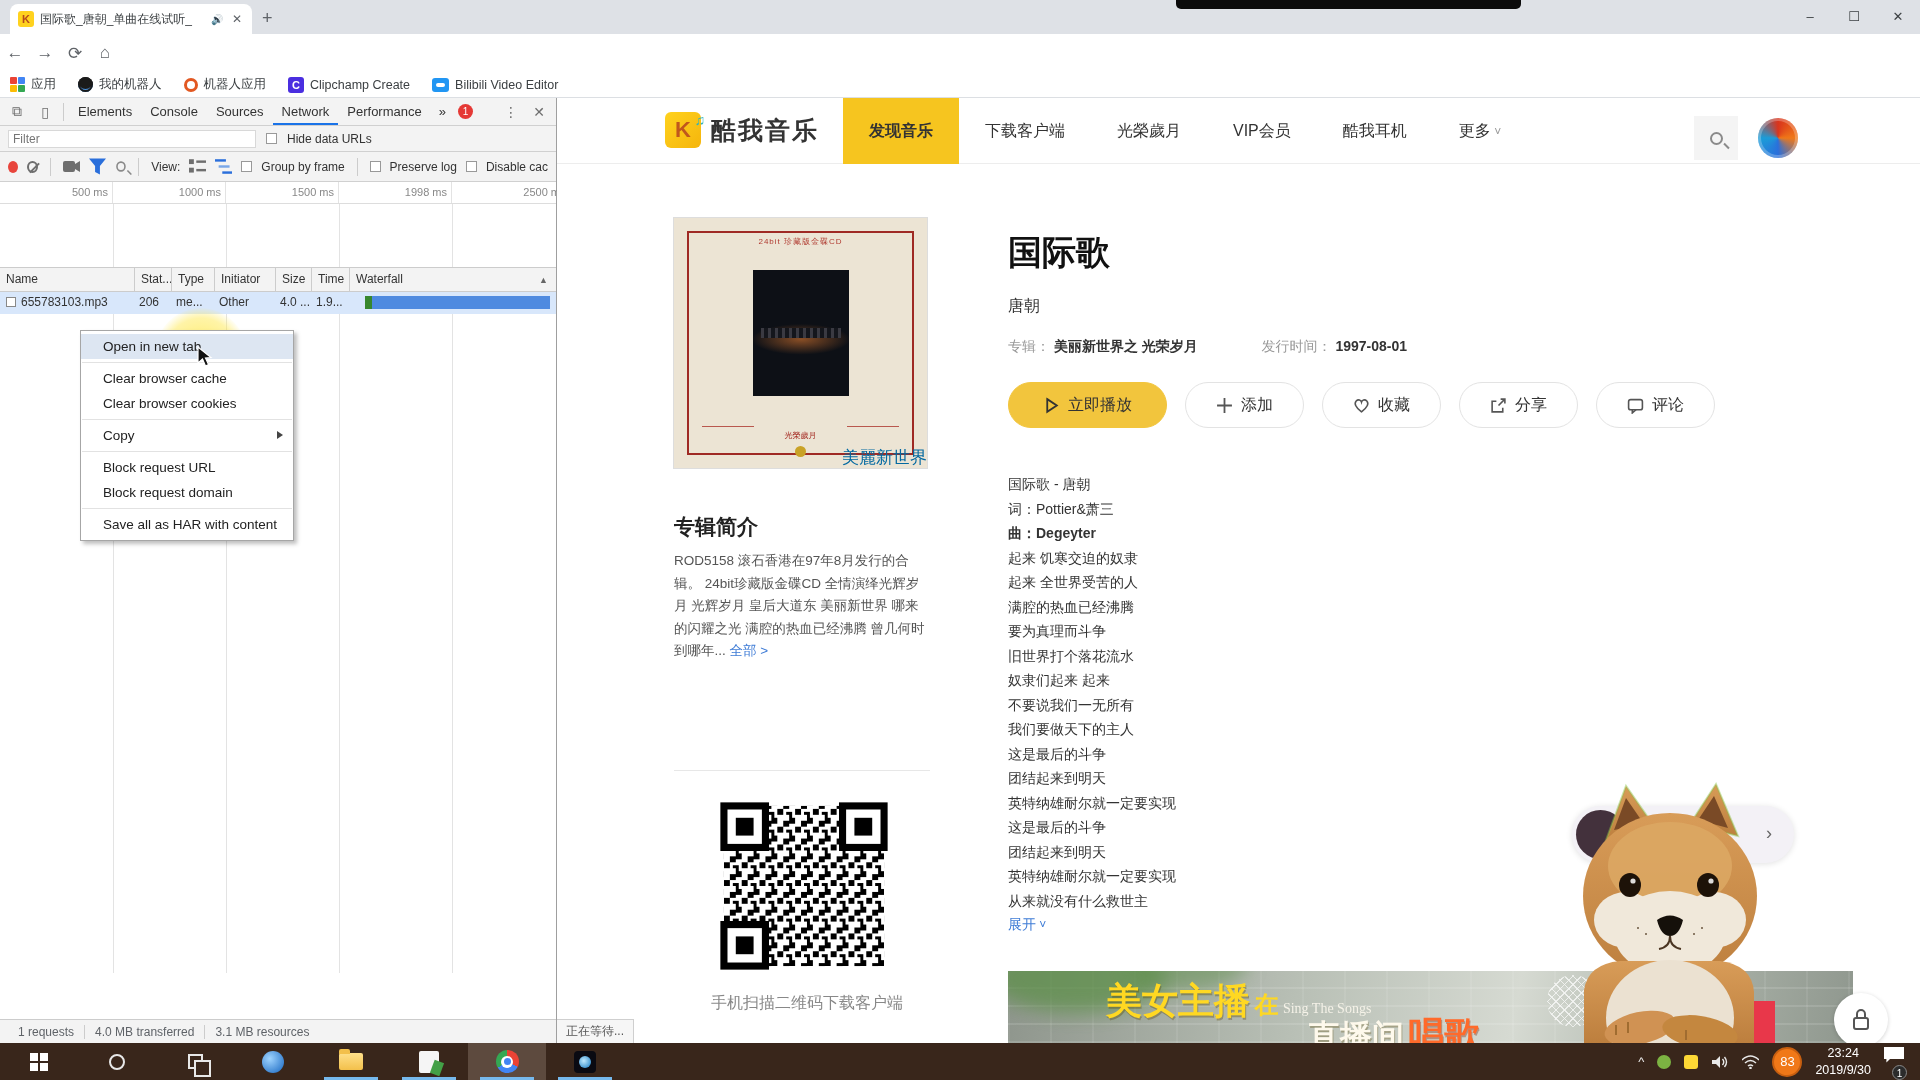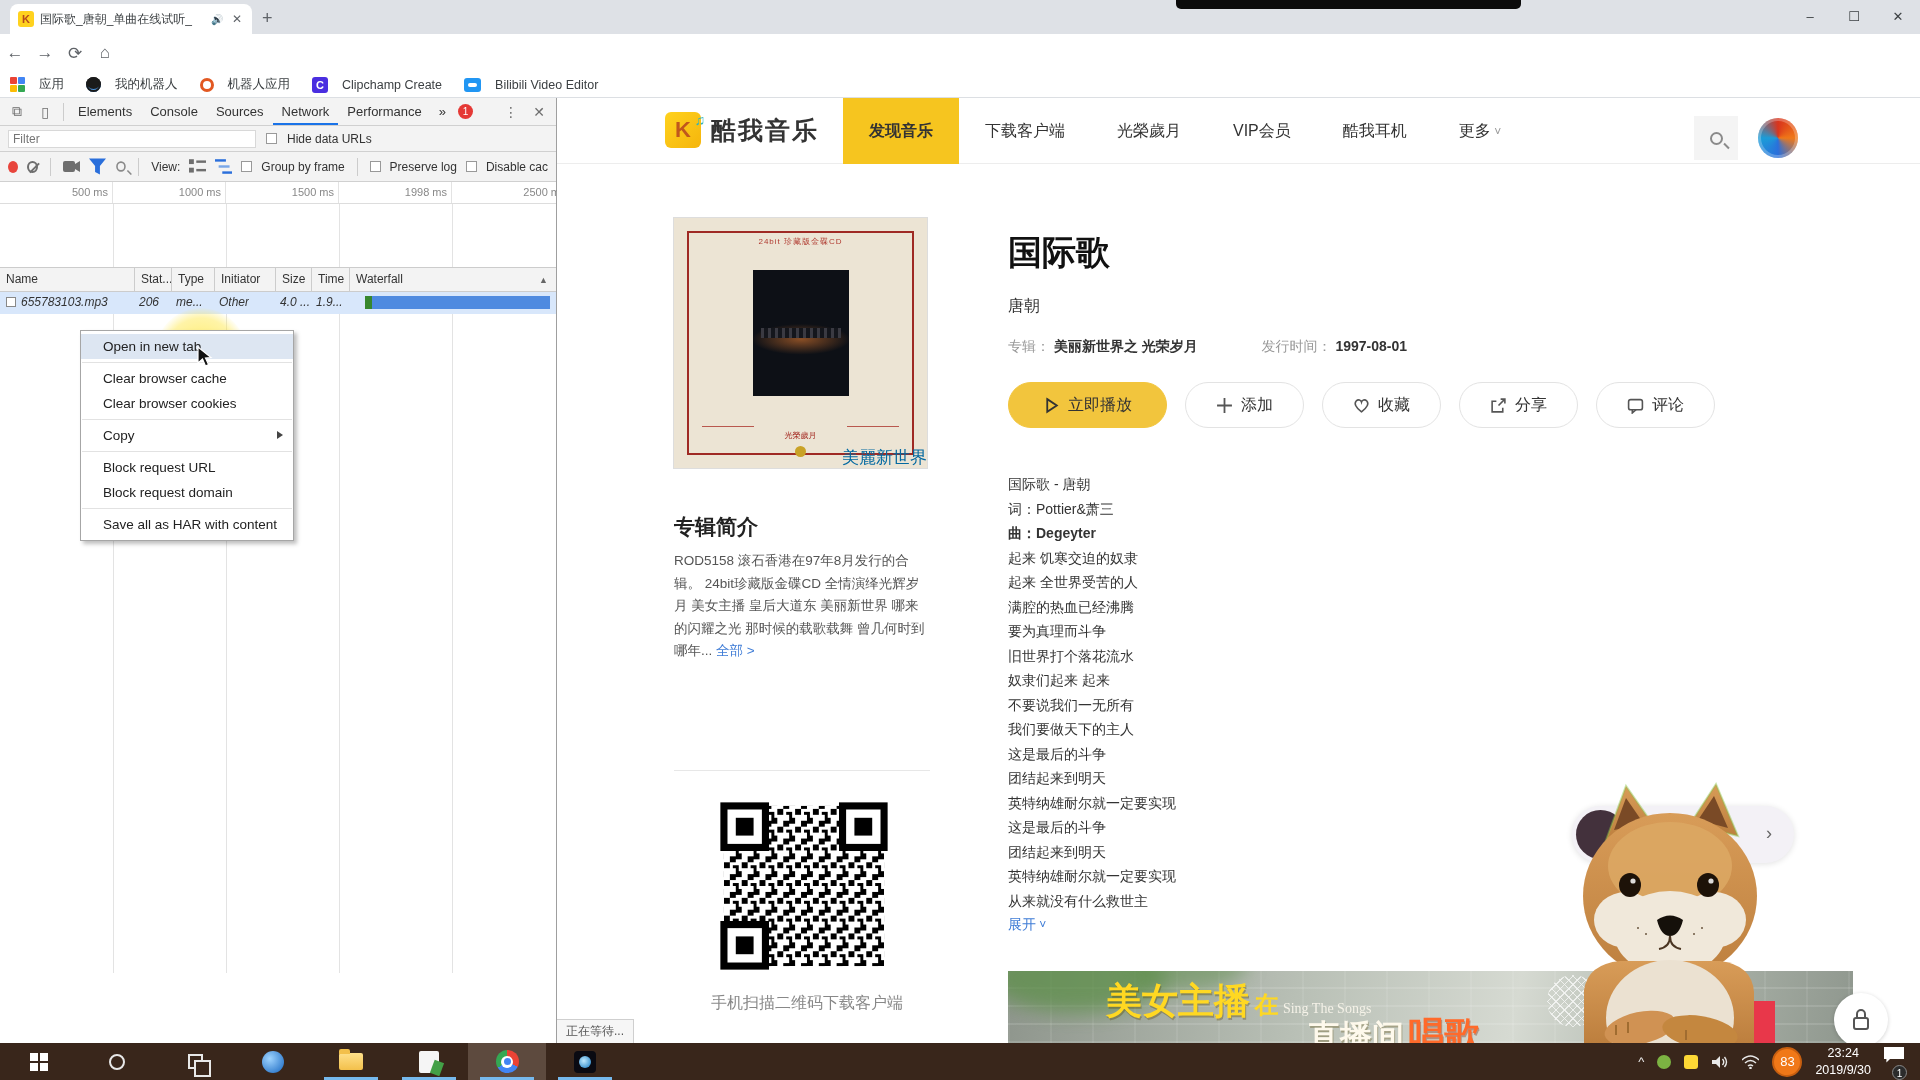--- a/index.html
+++ b/index.html
@@ -30,21 +30,21 @@
     color:#5f6368; font-size:9px; line-height:11px; text-align:center; flex:none; }
   .sec-label { font-size:13px; color:#5f6368; flex:none; }
   .url-sep { width:1px; height:16px; background:#c6c9cd; flex:none; }
   .url-text { font-size:14px; color:#202124; flex:1; }
   .star { font-size:15px; color:#5f6368; flex:none; }
   .ext-row { position:absolute; right:12px; top:40px; display:flex; gap:12px; align-items:center; }
   .ext { width:20px; height:20px; border-radius:4px; font-size:11px; color:#fff; text-align:center; line-height:20px; }
 
   #bookmarks { position:absolute; left:0; top:72px; width:1920px; height:26px; background:#fff;
     border-bottom:1px solid #dcdfe3; display:flex; align-items:center; padding-left:10px; gap:22px; }
-  .bm { display:flex; align-items:center; gap:14px; font-size:12.5px; color:#3c4043; }
+  .bm { display:flex; align-items:center; gap:6px; font-size:12.5px; color:#3c4043; }
   .bm-grid { display:grid; grid-template-columns:7px 7px; grid-gap:1px; }
   .bm-grid span { width:7px; height:7px; border-radius:1px; }
   .bm-globe { width:15px; height:15px; border-radius:50%; background:#1b1b1b; box-shadow:inset 0 0 0 2px #1b1b1b, inset 0 -3px 0 #4a90d9; }
   .bm-ring { width:14px; height:14px; border-radius:50%; border:3px solid #e25822; }
   .bm-c { width:16px; height:16px; border-radius:3px; background:#4a2ee0; color:#fff; font-size:11px; font-weight:bold; text-align:center; line-height:16px; }
   .bm-tv { width:17px; height:14px; border-radius:3px; background:#2196f3; position:relative; }
   .bm-tv::after{ content:""; position:absolute; left:4px; top:5px; width:9px; height:4px; border-radius:2px; background:#fff; }
 
   
   #main { position:absolute; left:0; top:98px; width:1920px; height:945px; display:flex; }
@@ -72,21 +72,21 @@
   #dt-types { height:22px; padding:0 8px; gap:11px; font-size:12px; color:#333; }
   #dt-typelist { display:flex; gap:11px; align-items:center; }
   #dt-typelist > :first-child { background:#6e6e6e; color:#fff; border-radius:8px; padding:1px 8px; margin-right:2px; }
   #dt-ruler { position:relative; height:22px; background:#fff; border-bottom:1px solid #ddd; display:flex; }
   .tick { width:113px; flex:none; font-size:11px; color:#888; text-align:right; padding:4px 4px 0 0; border-right:1px solid #e3e3e3; }
   #dt-overview { position:relative; height:64px; background:#fff; border-bottom:1px solid #ccc; }
   .gridline { position:absolute; top:0; bottom:0; width:1px; background:#e3e3e3; }
   #dt-thead { position:relative; height:24px; background:#f3f3f3; border-bottom:1px solid #ccc; display:flex; font-size:12px; color:#333; }
   .th { border-right:1px solid #ccc; padding:4px 0 0 6px; white-space:nowrap; overflow:hidden; flex:none; }
   .sort-arrow { position:absolute; right:8px; top:7px; font-size:9px; color:#666; }
-  #dt-row { position:relative; height:22px; background:#d8e7fb; font-size:12px; color:#333;font-style:italic; }
+  #dt-row { position:relative; height:22px; background:#d8e7fb; font-size:12px; color:#333; }
   .cell { position:absolute; top:3px; white-space:nowrap; overflow:hidden; }
   .row-chk { position:absolute; left:6px; top:5px; width:10px; height:10px; border:1px solid #888; background:#fff; }
   .wf-bar { position:absolute; left:365px; top:4px; height:13px; display:flex; }
   .wf-green { width:7px; background:#37872d; }
   .wf-blue { width:178px; background:#4e8ae0; }
   #dt-body { position:relative; flex:1; background:#fff; }
   #dt-summary { position:absolute; left:0; bottom:0; width:556px; height:24px; background:#f3f3f3;
     border-top:1px solid #ccc; display:flex; align-items:center; padding:0 8px; font-size:12px; color:#5f6368; }
   #dt-summary-list { display:flex; }
   #dt-summary-list > div { padding:0 10px; }
@@ -402,20 +402,27 @@
         </div>
       </div>
 
       <div id="dt-body" style="height:659px">
         <div class="gridline" style="left:113px"></div>
         <div class="gridline" style="left:226px"></div>
         <div class="gridline" style="left:339px"></div>
         <div class="gridline" style="left:452px"></div>
       </div>
 
+      <div id="dt-summary">
+        <div id="dt-summary-list">
+            <div>1 requests</div>
+            <div>4.0 MB transferred</div>
+            <div>3.1 MB resources</div>
+          </div>
+      </div>
 
       <div id="click-glow"></div>
       <div id="ctx-menu">
         <div class="ctx-item hover">Open in new tab</div>
         <div class="ctx-sep"></div>
         <div class="ctx-item">Clear browser cache</div>
         <div class="ctx-item">Clear browser cookies</div>
         <div class="ctx-sep"></div>
         <div class="ctx-item"><span>Copy</span><span class="ctx-arrow"></span></div>
         <div class="ctx-sep"></div>
@@ -456,21 +463,21 @@
         <div class="cover-city"></div>
         <div class="cover-title">美麗新世界</div>
         <div class="cover-line" style="left:28px"></div>
         <div class="cover-line" style="right:28px"></div>
         <div class="cover-sub">光榮歲月</div>
         <div class="cover-logo"></div>
       </div>
 
       <div id="intro-h">专辑简介</div>
       <div id="intro-p">
-        <span>ROD5158 滚石香港在97年8月发行的合辑。 24bit珍藏版金碟CD 全情演绎光辉岁月 美女主播 皇后大道东 美丽新世界 哪来的闪耀之光 那时候的载歌载舞 曾几何时到哪年...</span>
+        <span>ROD5158 滚石香港在97年8月发行的合辑。 24bit珍藏版金碟CD 全情演绎光辉岁月 光辉岁月 皇后大道东 美丽新世界 哪来的闪耀之光 满腔的热血已经沸腾 曾几何时到哪年...</span>
         <span class="more-link">全部 &gt;</span>
       </div>
 
 
       <div id="left-div"></div>
 
       <svg id="qr" viewBox="0 0 58 58">
         <defs>
           <pattern id="qrm" width="6" height="6" patternUnits="userSpaceOnUse">
             <rect width="6" height="6" fill="#fff"></rect>

